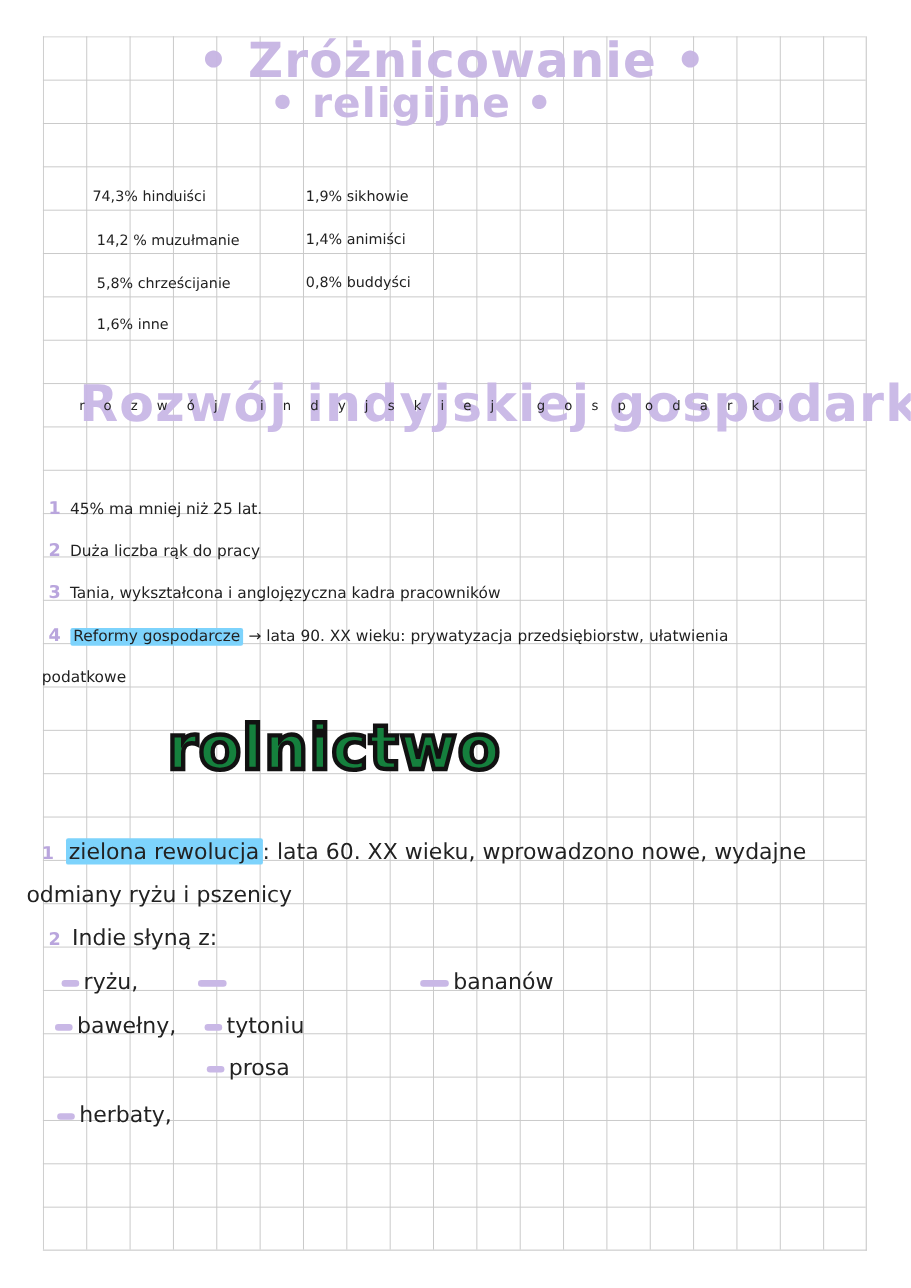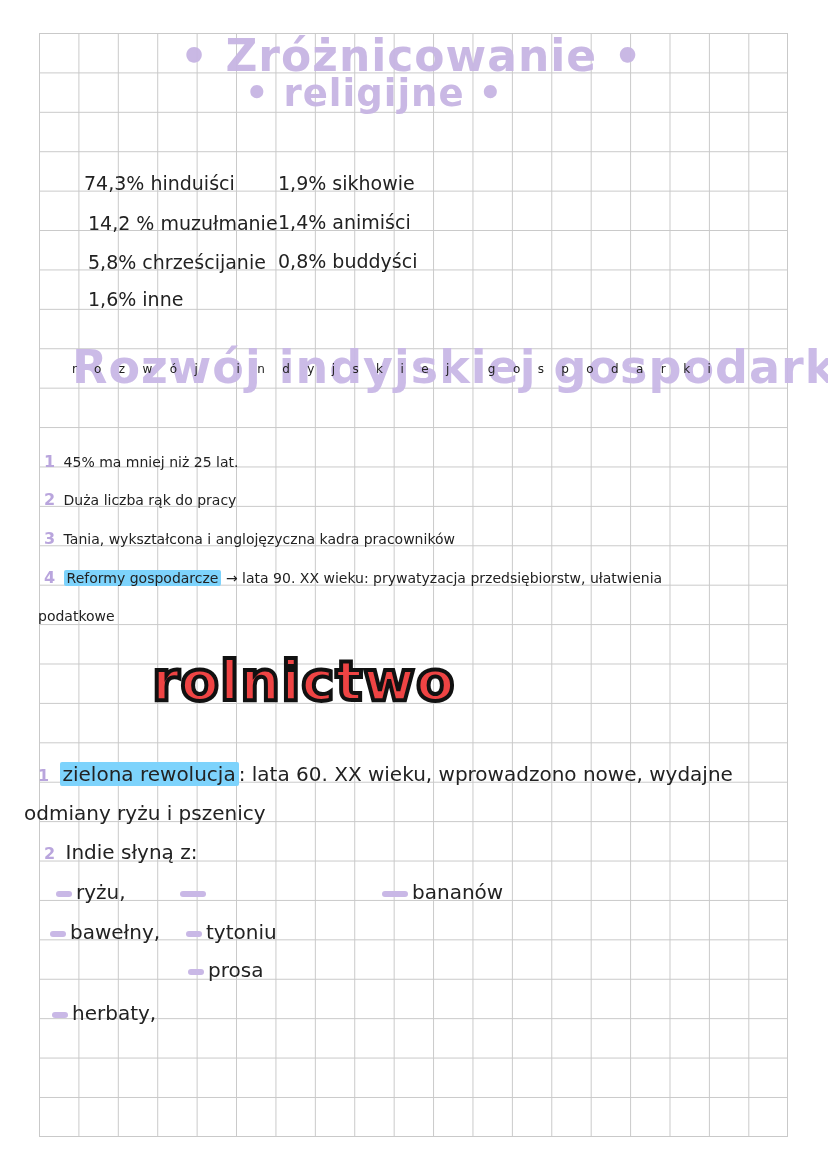--- a/index.html
+++ b/index.html
@@ -16,28 +16,28 @@
       box-sizing: border-box;
     }
     .abs { position: absolute; white-space: nowrap; }
     .brush {
       color: #c7b5e3; font-family: "DejaVu Sans", sans-serif; font-weight: bold;
       letter-spacing: 1px; opacity: 0.95;
     }
     .title1 { left: 180px; top: 30px; font-size: 44px; }
     .title2 { left: 245px; top: 72px; font-size: 37px; }
     .hand { font-family: "DejaVu Sans", sans-serif; font-weight: normal; color: #222; }
-    .stat { font-size: 19px; }
+    .stat { font-size: 13px; }
     .banner-bg { left: 72px; top: 340px; font-size: 46px; color: #c9b8e6; }
     .banner-letters { left: 72px; top: 362px; font-size: 12px; color: #222; letter-spacing: 17.4px; }
     .numbadge { display: inline-block; color: #b9a5dd; font-weight: bold; font-size: 16px; margin-right: 4px; }
     .li { font-size: 14px; }
     .hl { background: #7dd3fc; padding: 0 3px; border-radius: 2px; }
     .bubble {
-      left: 152px; top: 648px; font-size: 56px; font-weight: bold; color: #ef4444;
+      left: 152px; top: 648px; font-size: 56px; font-weight: bold; color: #15803d;
       -webkit-text-stroke: 4px #111; letter-spacing: 1px; font-family: "DejaVu Sans", sans-serif;
     }
     .big { font-size: 20px; }
     .dash { display: inline-block; width: 26px; height: 6px; background: #c9b8e6; border-radius: 3px; vertical-align: middle; margin-right: 4px; }
     .dash.short { width: 16px; }
   </style>
 </head>
 <body>
 
 <div class="page">

